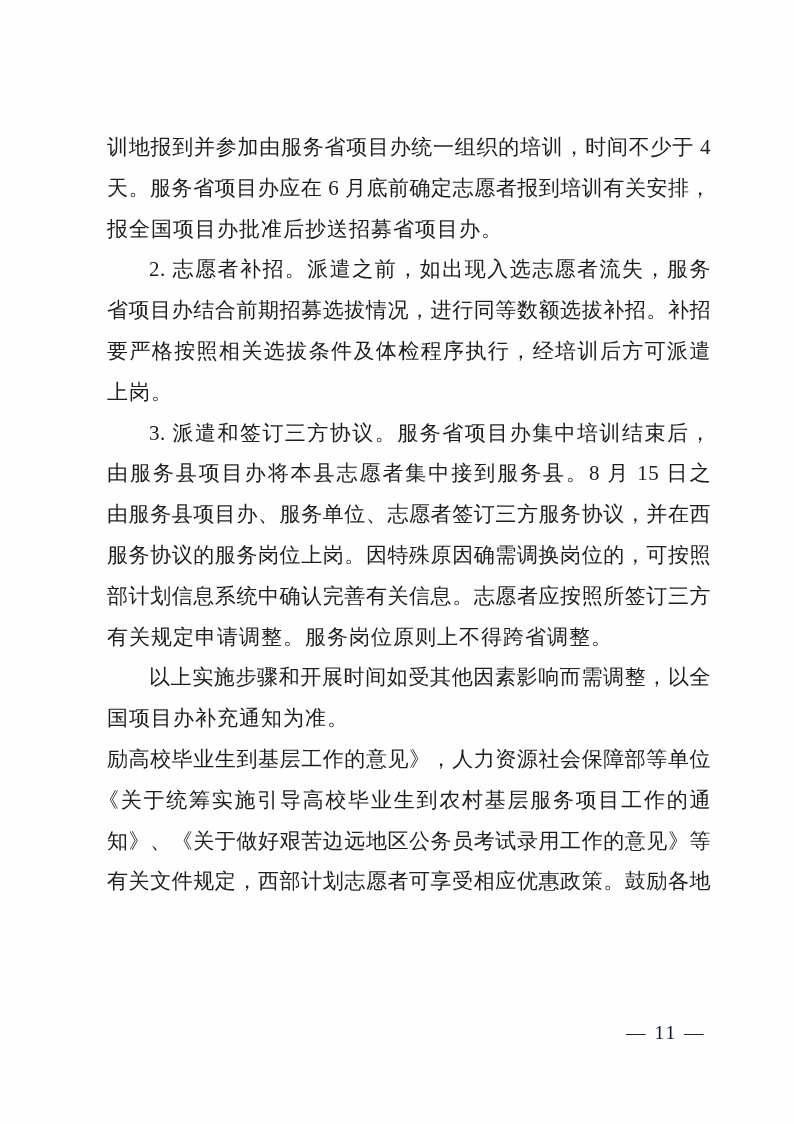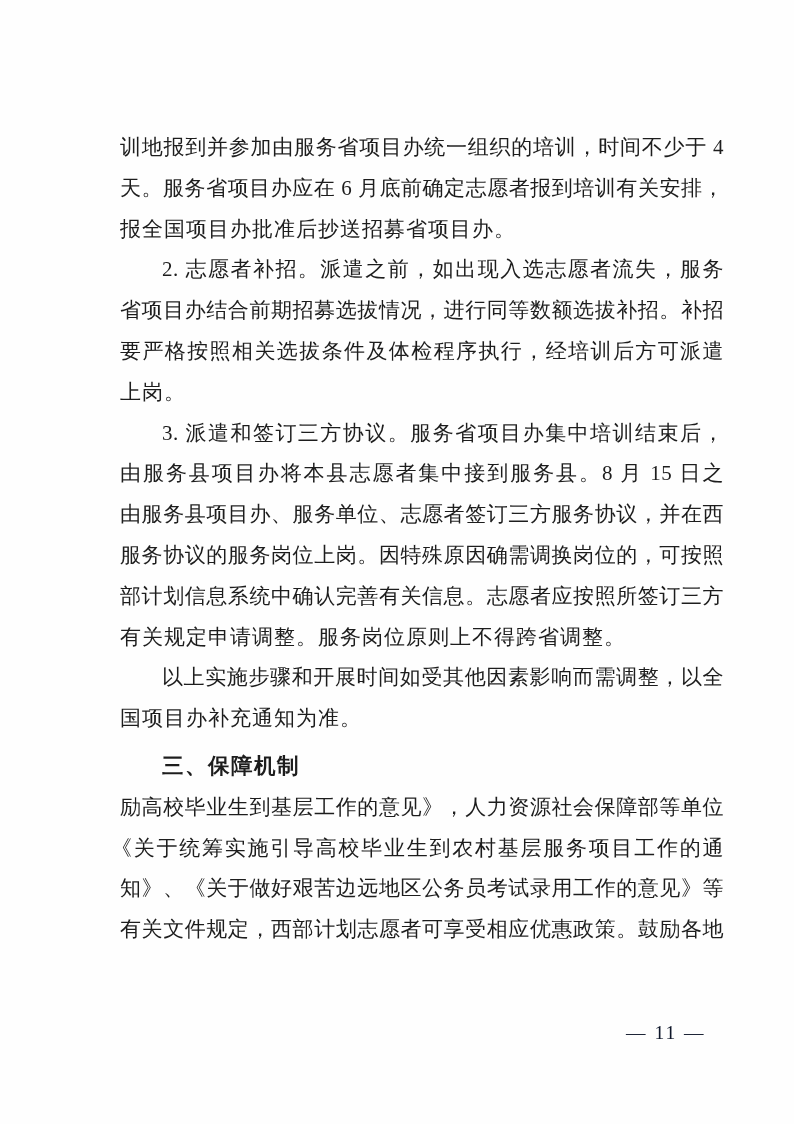--- a/index.html
+++ b/index.html
@@ -12,21 +12,21 @@
     position: relative;
     width: 794px;
     height: 1124px;
     margin: 0 auto;
     background: #fefefe;
     color: #1d1d1d;
     overflow: hidden;
   }
   .text-block {
     position: absolute;
-    left: 120px;
+    left: 107px;
     top: 127px;
     width: 604px;
   }
   .line {
     font-size: 21px;
     line-height: 40.8px;
     height: 40.8px;
     letter-spacing: 0.5px;
     white-space: nowrap;
     color: #1d1d1d;
@@ -82,20 +82,19 @@
       <div class="line just">要严格按照相关选拔条件及体检程序执行，经培训后方可派遣</div>
       <div class="line end">上岗。</div>
       <div class="line just indent">3. 派遣和签订三方协议。服务省项目办集中培训结束后，</div>
       <div class="line just">由服务县项目办将本县志愿者集中接到服务县。8 月 15 日之前，</div>
       <div class="line just">由服务县项目办、服务单位、志愿者签订三方服务协议，并在西</div>
       <div class="line just">服务协议的服务岗位上岗。因特殊原因确需调换岗位的，可按照</div>
       <div class="line just">部计划信息系统中确认完善有关信息。志愿者应按照所签订三方</div>
       <div class="line end">有关规定申请调整。服务岗位原则上不得跨省调整。</div>
       <div class="line just indent">以上实施步骤和开展时间如受其他因素影响而需调整，以全</div>
       <div class="line end">国项目办补充通知为准。</div>
-      <div class="line heading indent">三、保障机制</div>
       <div class="line just">励高校毕业生到基层工作的意见》，人力资源社会保障部等单位</div>
       <div class="line just hang">《关于统筹实施引导高校毕业生到农村基层服务项目工作的通</div>
       <div class="line just">知》、《关于做好艰苦边远地区公务员考试录用工作的意见》等</div>
       <div class="line just">有关文件规定，西部计划志愿者可享受相应优惠政策。鼓励各地</div>
     </div>
   <div class="page-number">— 11 —</div>
 </div>
 
 </body></html>

